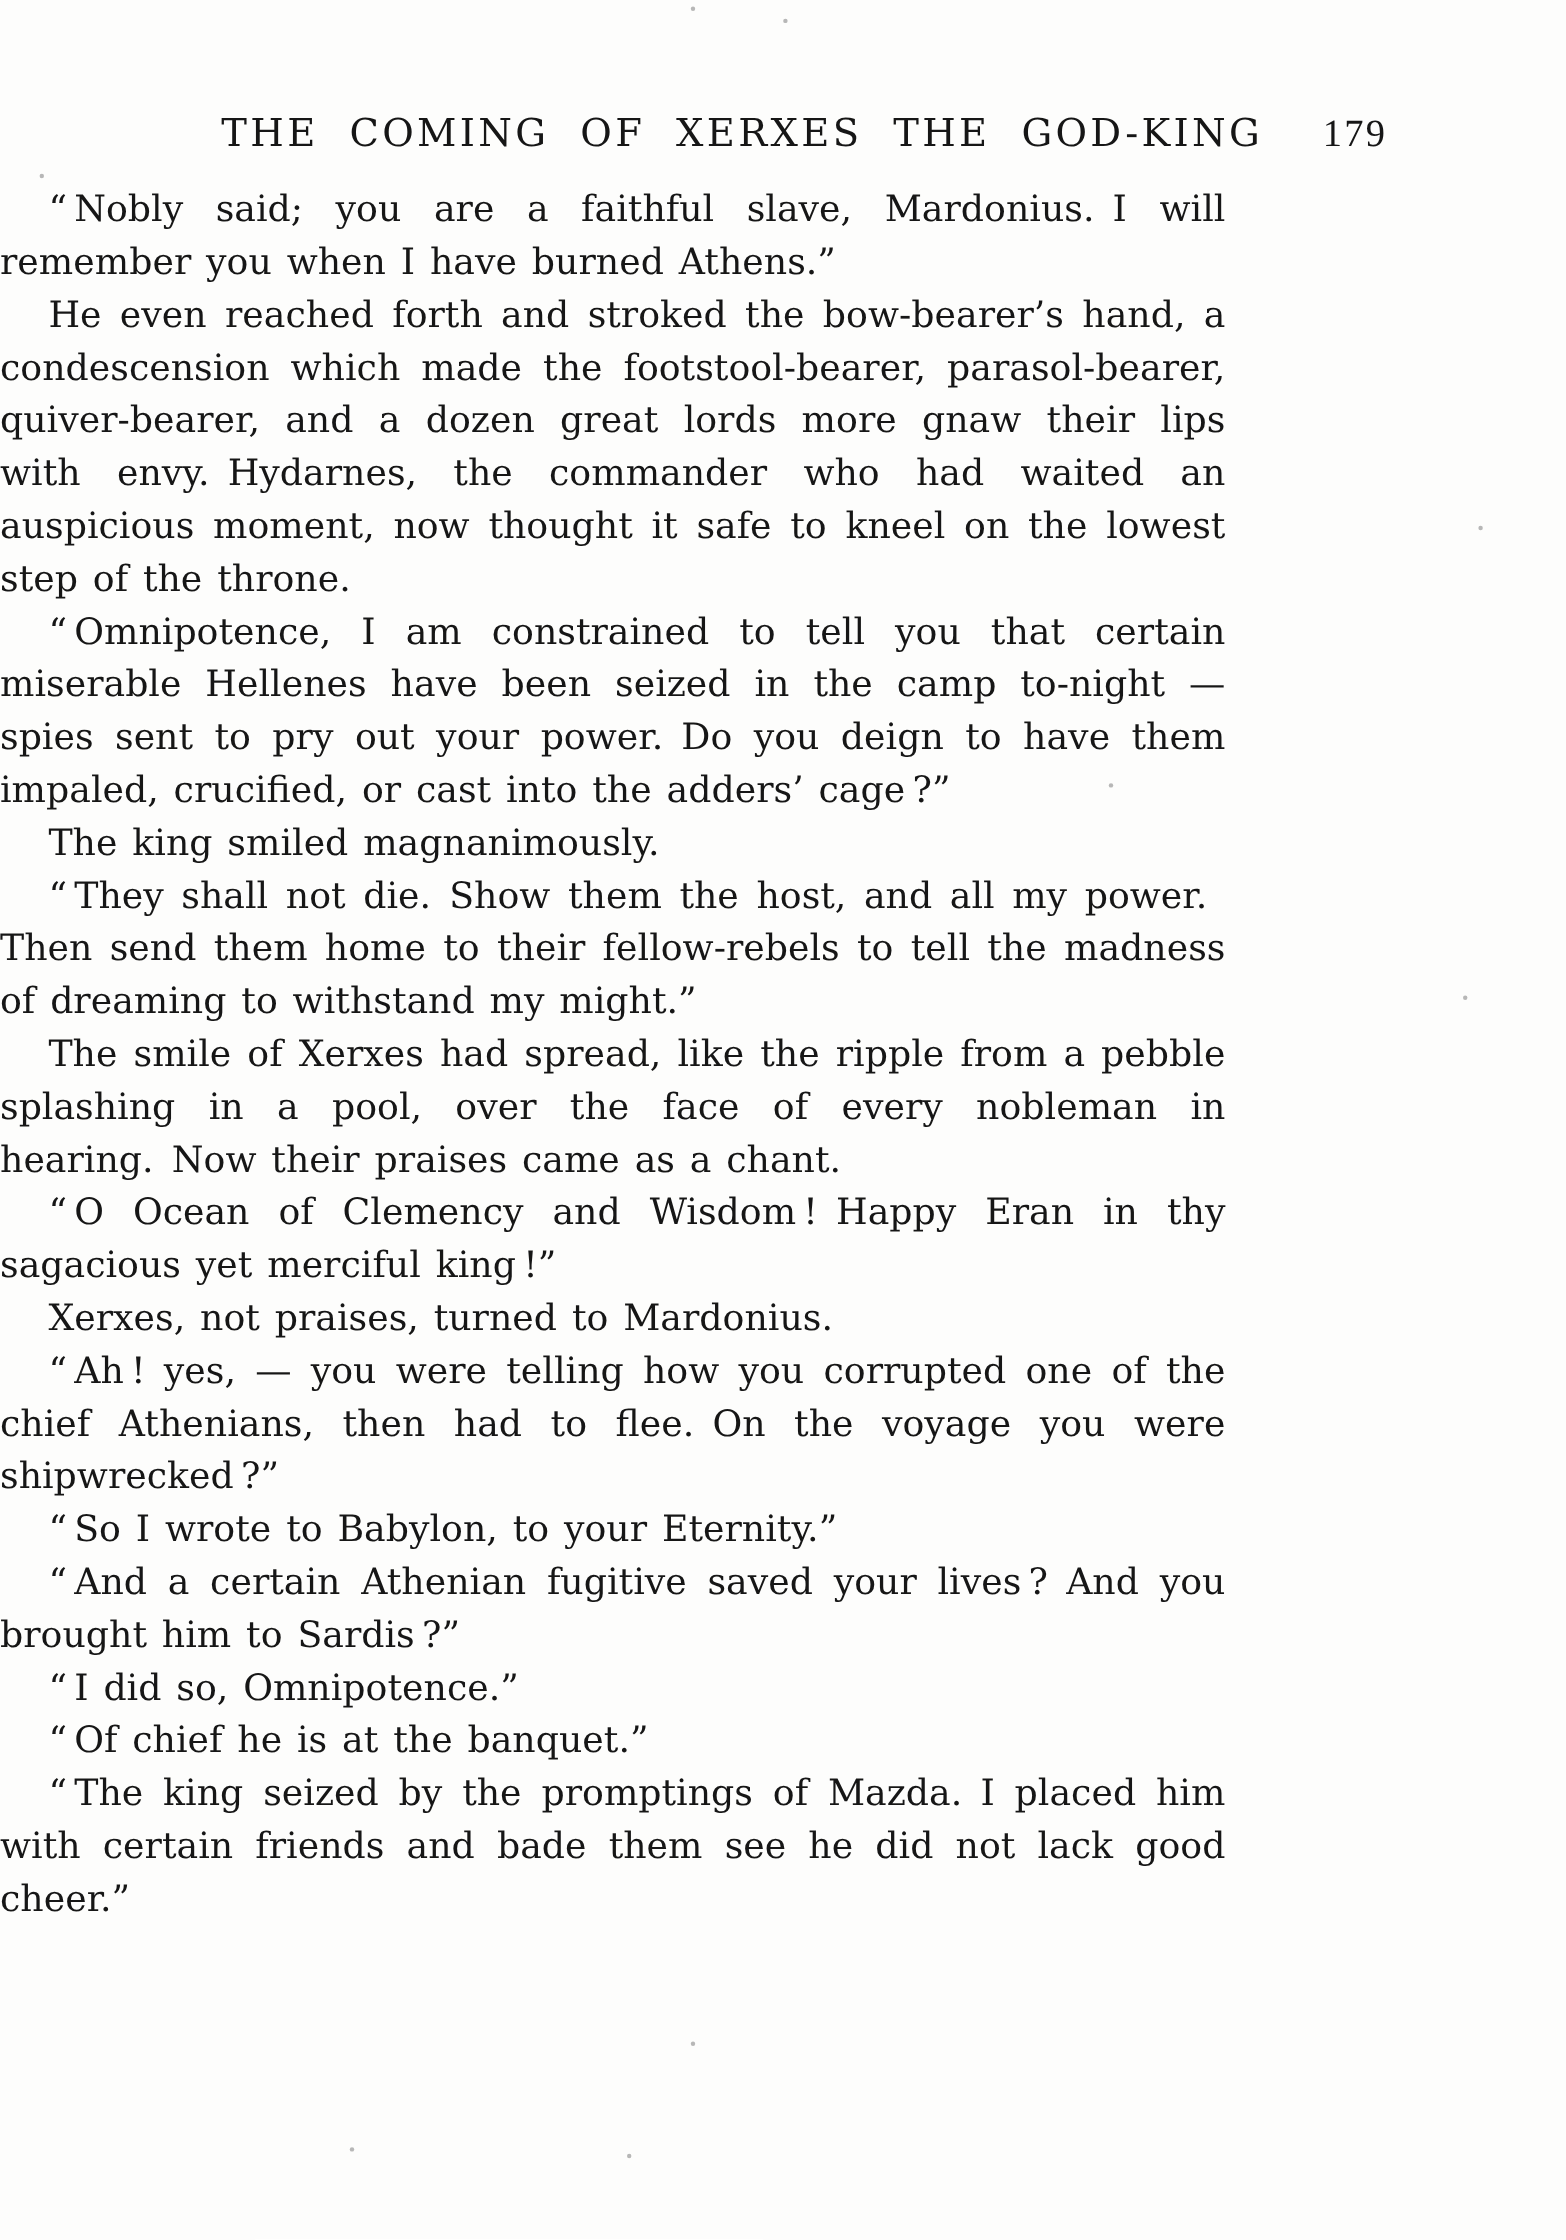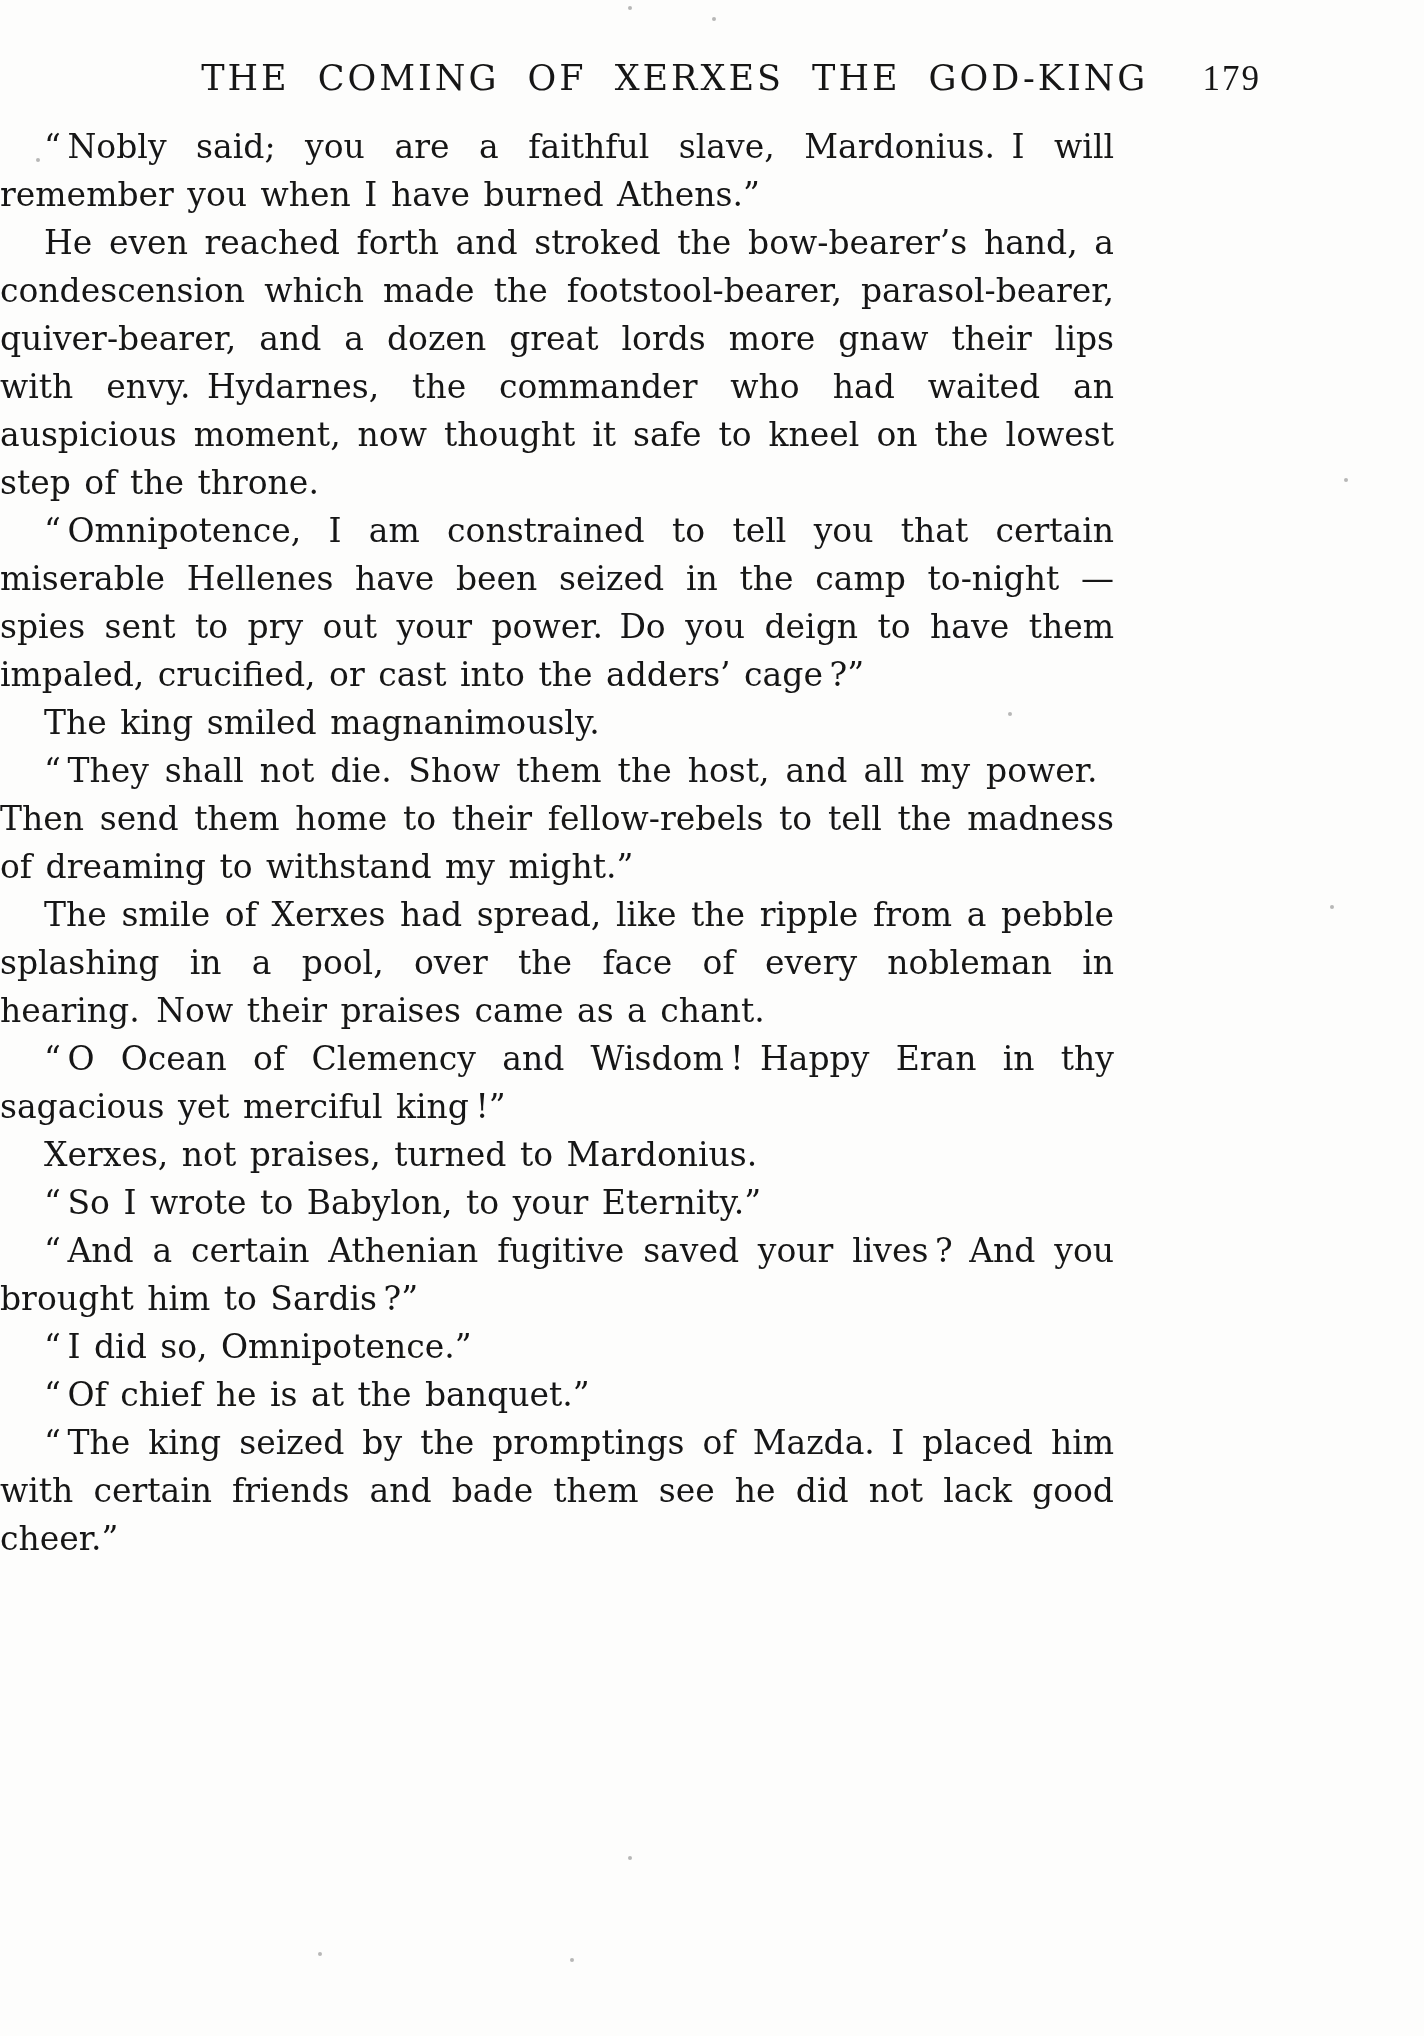--- a/index.html
+++ b/index.html
@@ -9,21 +9,21 @@
   }
   .page {
     position: relative;
     width: 1424px;
     height: 2036px;
     background: var(--paper, #fdfdfc);
     color: var(--ink, #161616);
     font-family: "DejaVu Serif", "Liberation Serif", serif;
     overflow: hidden;
     box-sizing: border-box;
-    padding-top: 56px;
+    padding-top: 100px;
   }
   .running-head {
     margin: 0 auto 0 147px;
     width: 1114px;
     display: flex;
     align-items: baseline;
     font-size: 35px;
     line-height: 44px;
     letter-spacing: 3px;
     word-spacing: 14px;
@@ -72,20 +72,21 @@
 
   <div class="text-block">
     <p>“ Nobly said; you are a faithful slave, Mardonius. I will remember you when I have burned Athens.”</p>
     <p>He even reached forth and stroked the bow-bearer’s hand, a condescension which made the footstool-bearer, parasol-bearer, quiver-bearer, and a dozen great lords more gnaw their lips with envy. Hydarnes, the commander who had waited an auspicious moment, now thought it safe to kneel on the lowest step of the throne.</p>
     <p>“ Omnipotence, I am constrained to tell you that certain miserable Hellenes have been seized in the camp to-night — spies sent to pry out your power. Do you deign to have them impaled, crucified, or cast into the adders’ cage ?”</p>
     <p>The king smiled magnanimously.</p>
     <p>“ They shall not die. Show them the host, and all my power. Then send them home to their fellow-rebels to tell the madness of dreaming to withstand my might.”</p>
     <p>The smile of Xerxes had spread, like the ripple from a pebble splashing in a pool, over the face of every nobleman in hearing. Now their praises came as a chant.</p>
     <p>“ O Ocean of Clemency and Wisdom ! Happy Eran in thy sagacious yet merciful king !”</p>
     <p>Xerxes, not praises, turned to Mardonius.</p>
+    <p>“ Ah ! yes, — you were telling how you corrupted one of the chief Athenians, then had to flee. On the voyage you were shipwrecked ?”</p>
     <p>“ So I wrote to Babylon, to your Eternity.”</p>
     <p>“ And a certain Athenian fugitive saved your lives ? And you brought him to Sardis ?”</p>
     <p>“ I did so, Omnipotence.”</p>
     <p>“ Of chief he is at the banquet.”</p>
     <p>“ The king seized by the promptings of Mazda. I placed him with certain friends and bade them see he did not lack good cheer.”</p>
   </div>
 
   <div>
     <span class="speck" style="left:628px; top:6px;"></span>
     <span class="speck" style="left:712px; top:17px;"></span>

